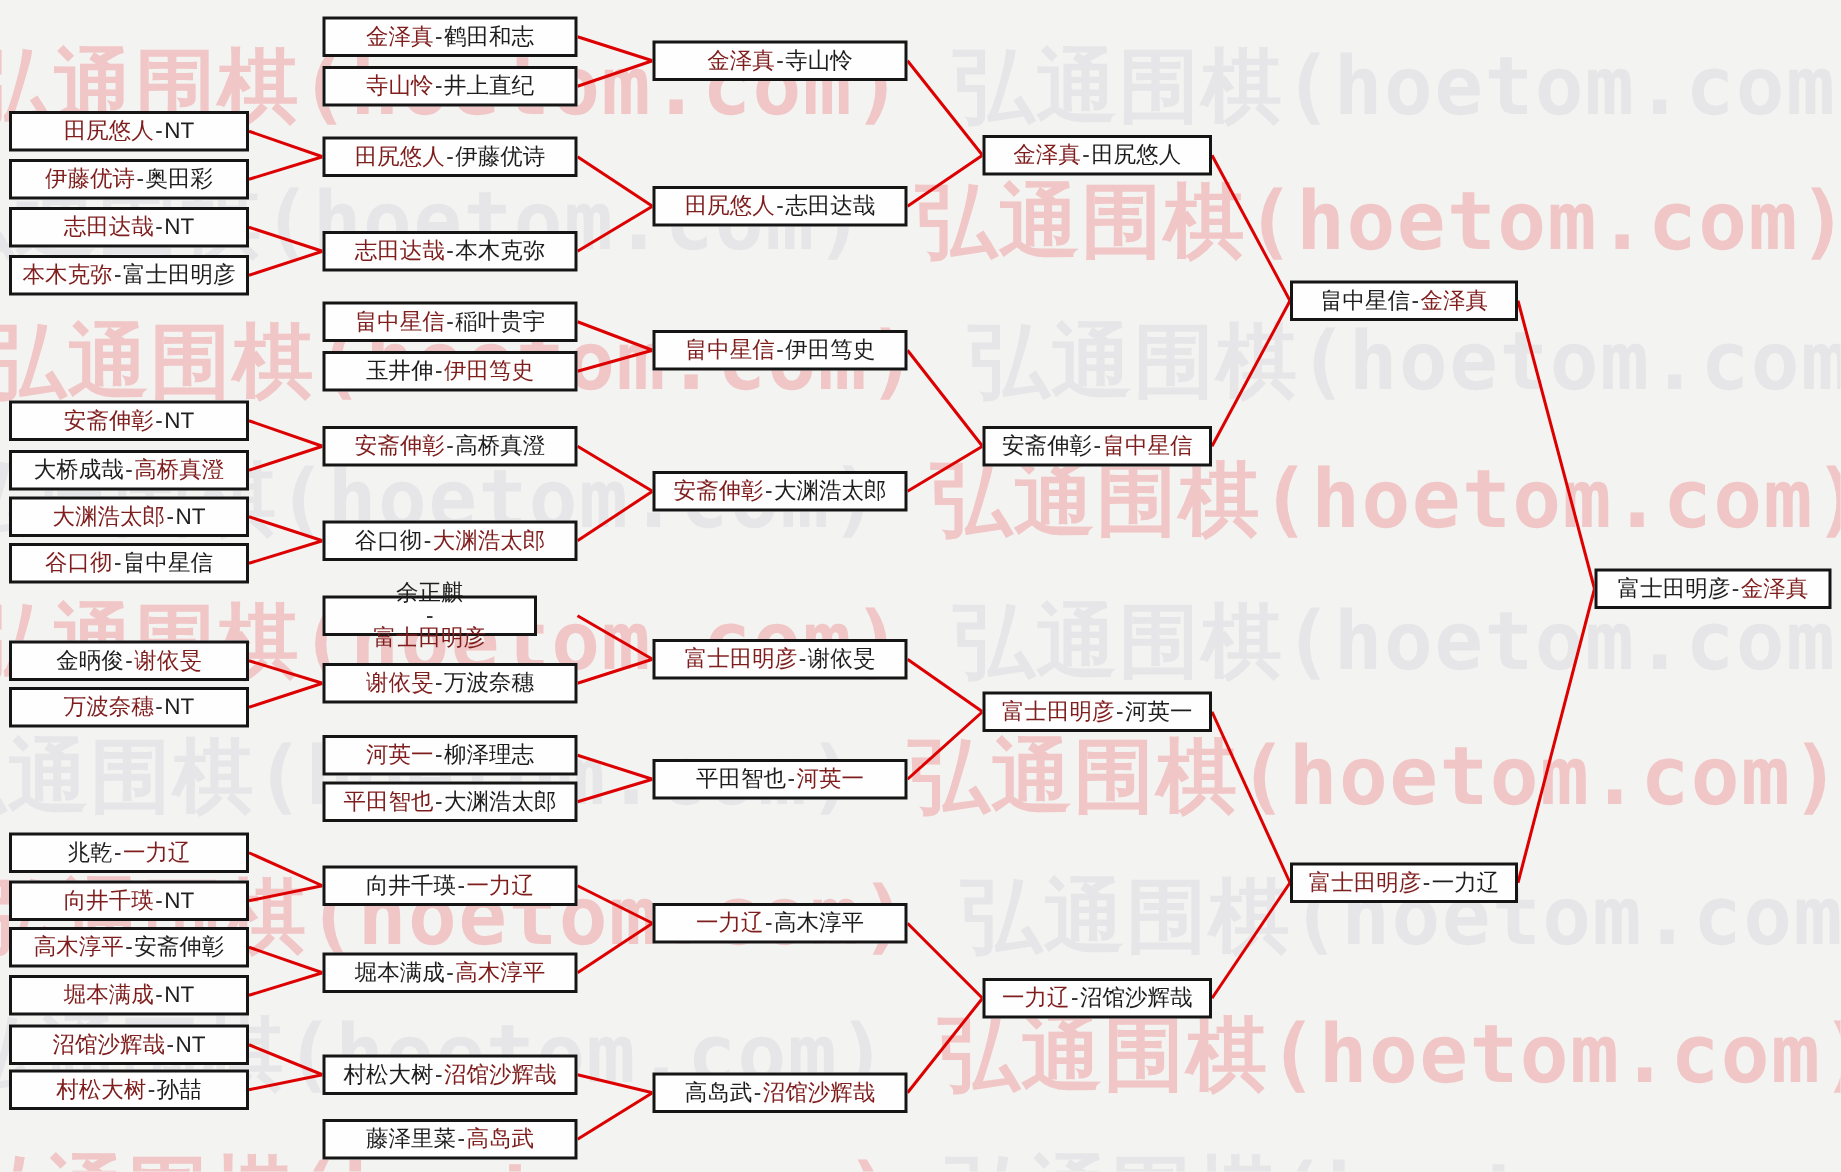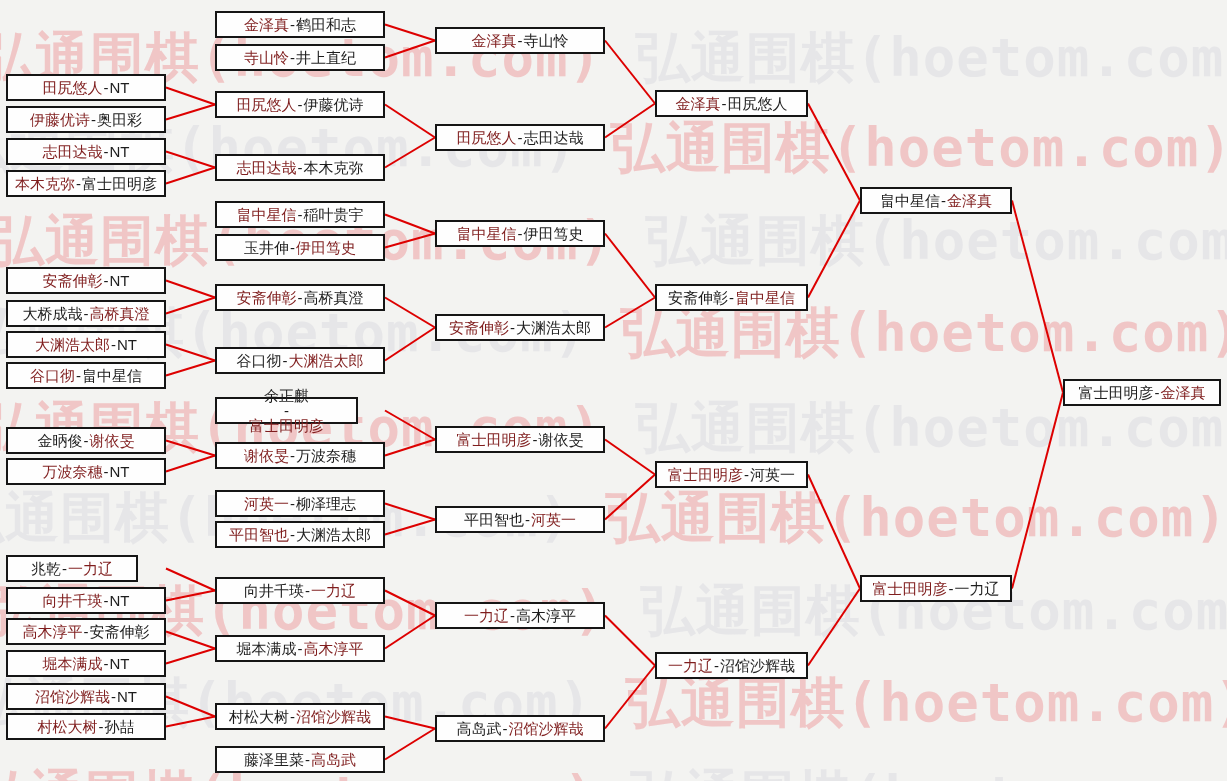--- a/index.html
+++ b/index.html
@@ -135,21 +135,21 @@
     <div class="match-box" style="left: 6px; top: 427px; width: 160px; height: 27px;">
       <span class="loser">金昞俊</span>
       <span class="sep">-</span>
       <span class="winner">谢依旻</span>
     </div>
     <div class="match-box" style="left: 6px; top: 458px; width: 160px; height: 27px;">
       <span class="winner">万波奈穗</span>
       <span class="sep">-</span>
       <span class="loser">NT</span>
     </div>
-    <div class="match-box" style="left: 6px; top: 555px; width: 132px; height: 27px;">
+    <div class="match-box" style="left: 6px; top: 555px; width: 160px; height: 27px;">
       <span class="loser">兆乾</span>
       <span class="sep">-</span>
       <span class="winner">一力辽</span>
     </div>
     <div class="match-box" style="left: 6px; top: 587px; width: 160px; height: 27px;">
       <span class="winner">向井千瑛</span>
       <span class="sep">-</span>
       <span class="loser">NT</span>
     </div>
     <div class="match-box" style="left: 6px; top: 618px; width: 160px; height: 27px;">

